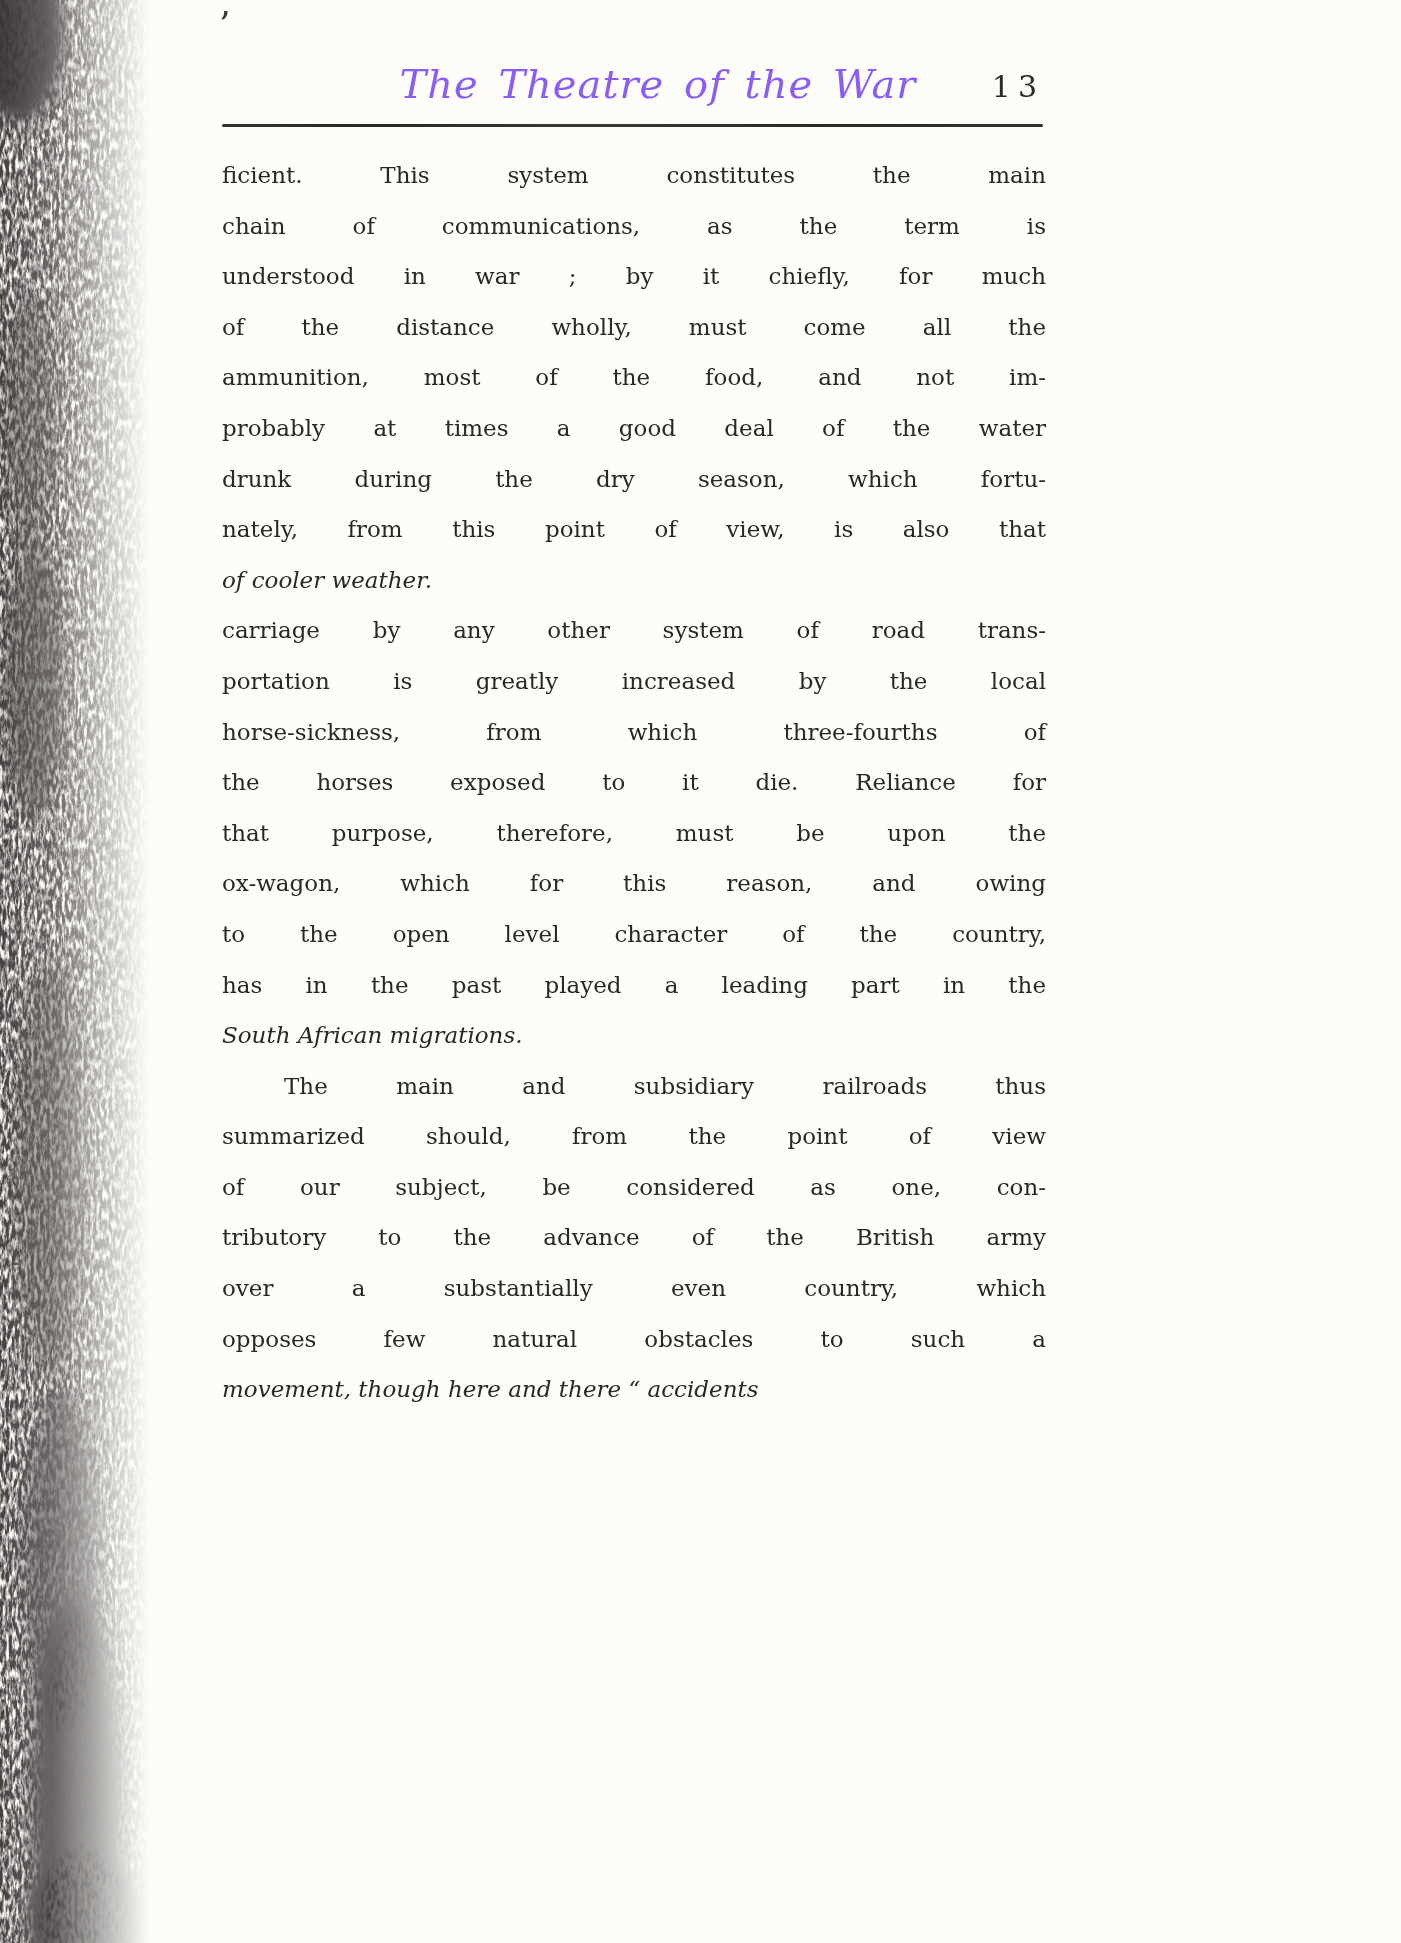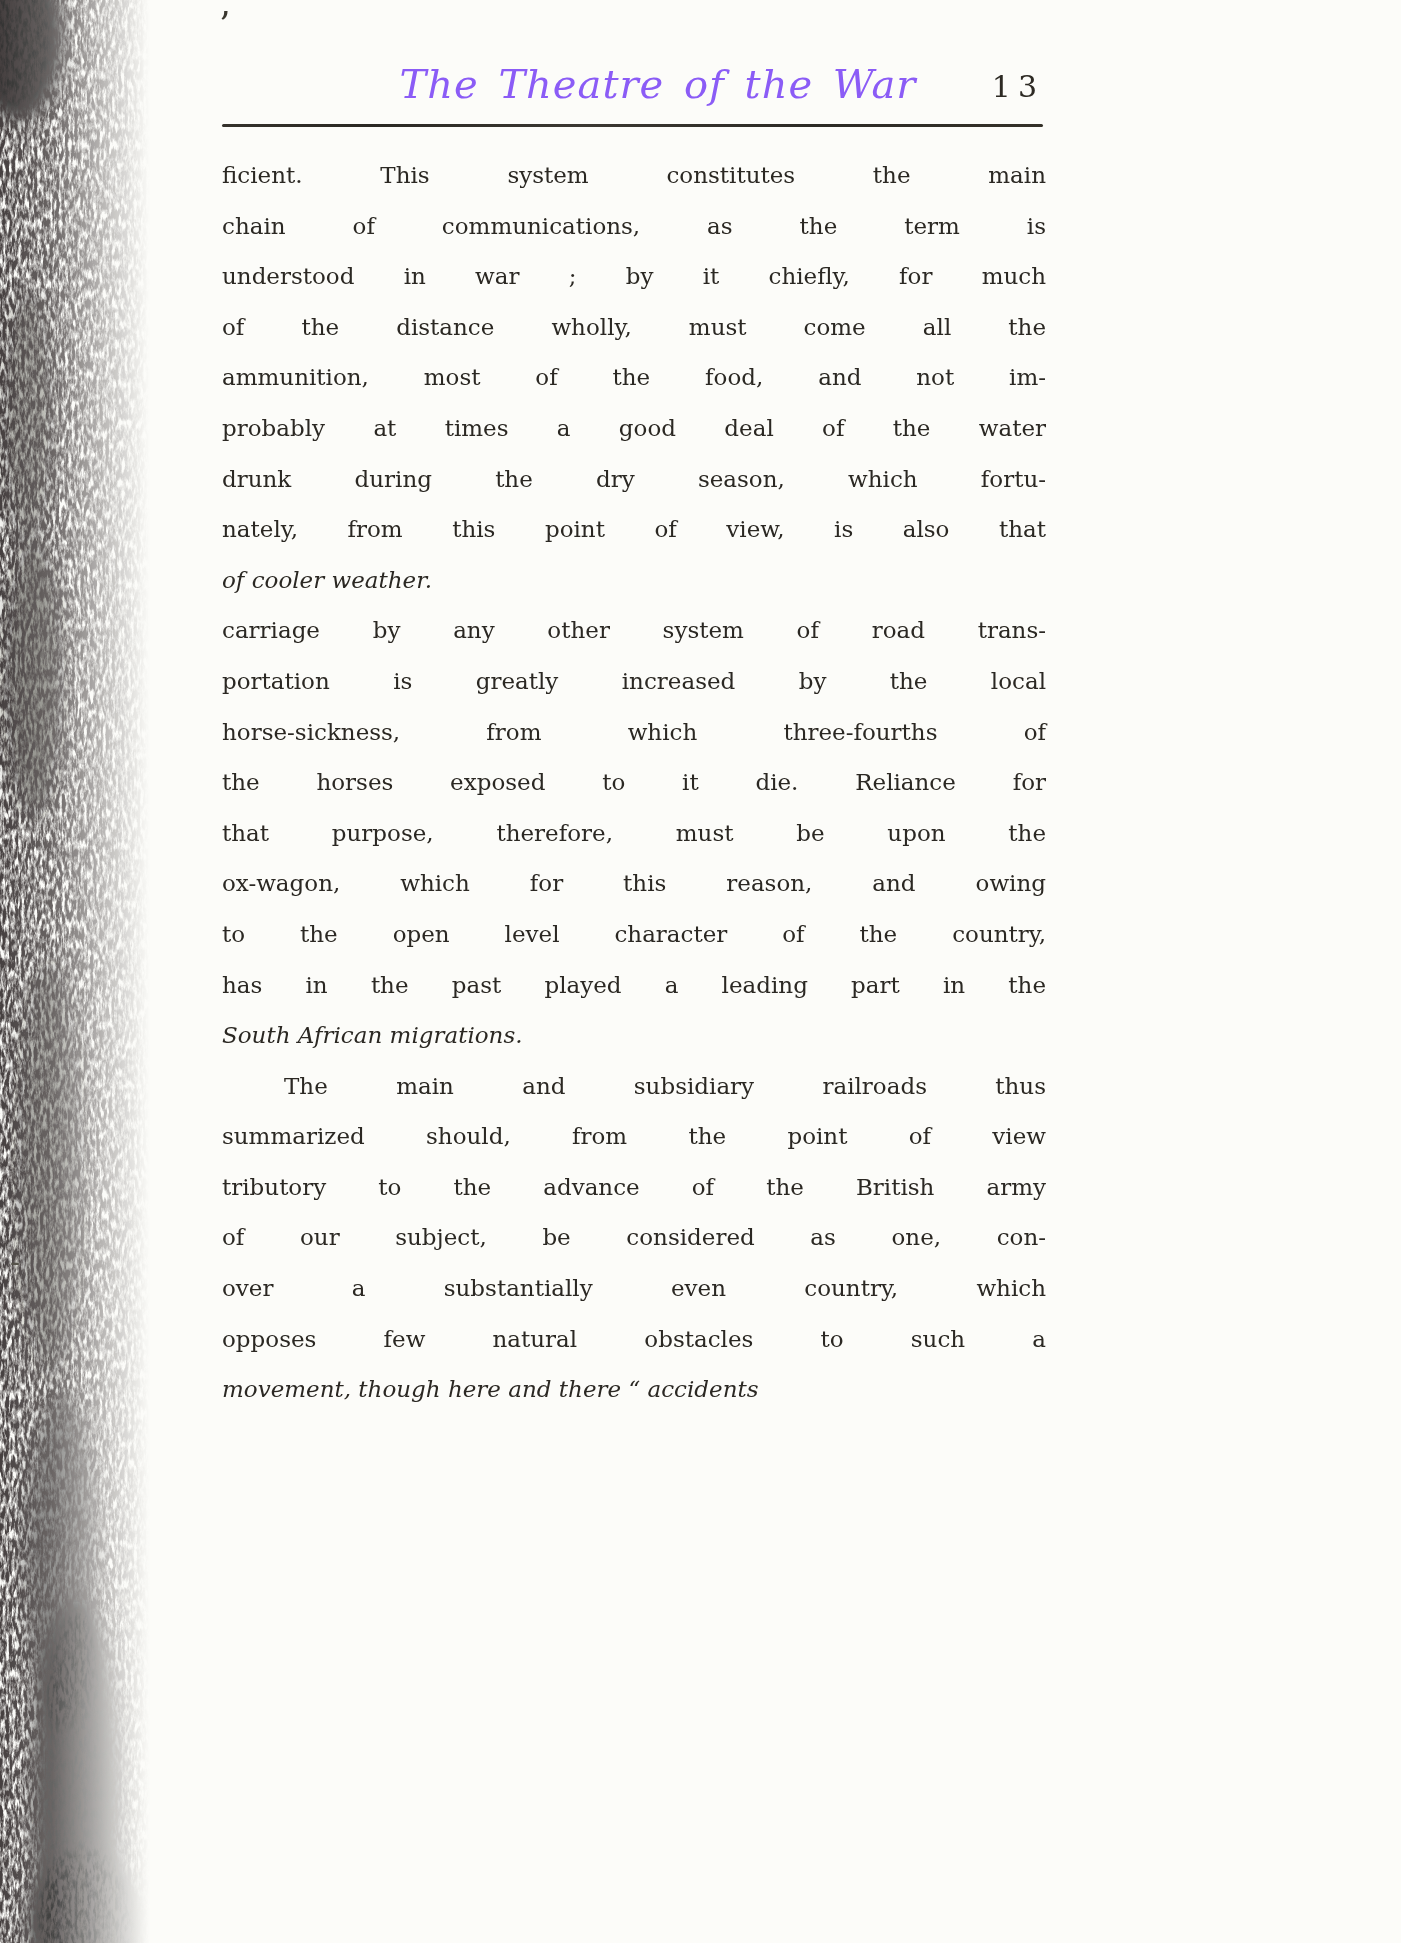--- a/index.html
+++ b/index.html
@@ -179,22 +179,22 @@
           <div class="line">the horses exposed to it die. Reliance for</div>
           <div class="line">that purpose, therefore, must be upon the</div>
           <div class="line">ox-wagon, which for this reason, and owing</div>
           <div class="line">to the open level character of the country,</div>
           <div class="line">has in the past played a leading part in the</div>
           <div class="line last-line">South African migrations.</div>
         </div>
         <div class="paragraph">
           <div class="line indent">The main and subsidiary railroads thus</div>
           <div class="line">summarized should, from the point of view</div>
+          <div class="line">of our subject, be considered as one, con-</div>
           <div class="line">tributory to the advance of the British army</div>
-          <div class="line">of our subject, be considered as one, con-</div>
           <div class="line">over a substantially even country, which</div>
           <div class="line">opposes few natural obstacles to such a</div>
           <div class="line last-line">movement, though here and there “ accidents</div>
         </div>
       </div>
 
   </div>
 </div>
 
 </body></html>

